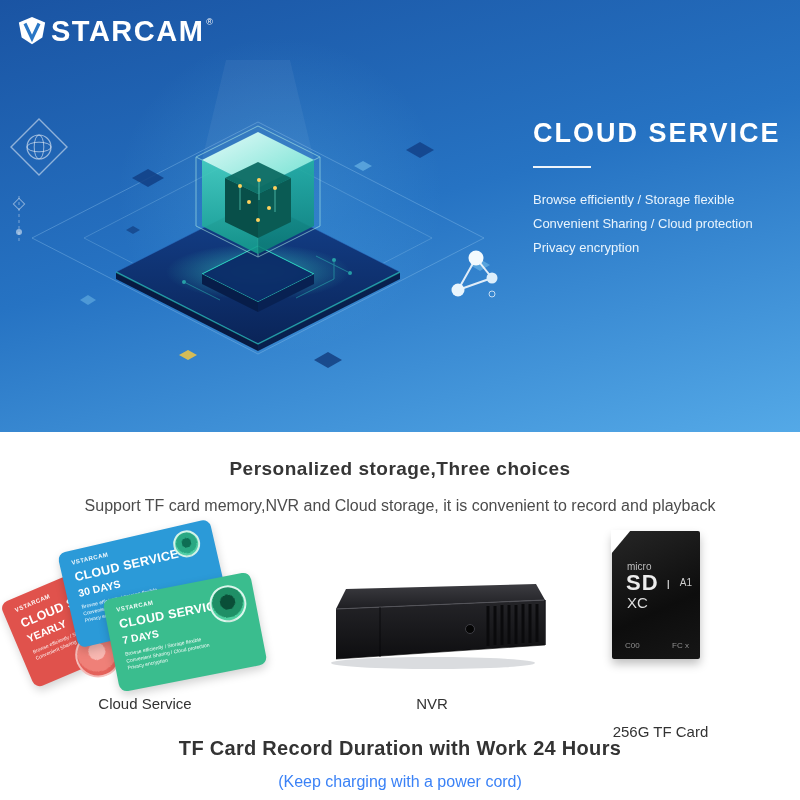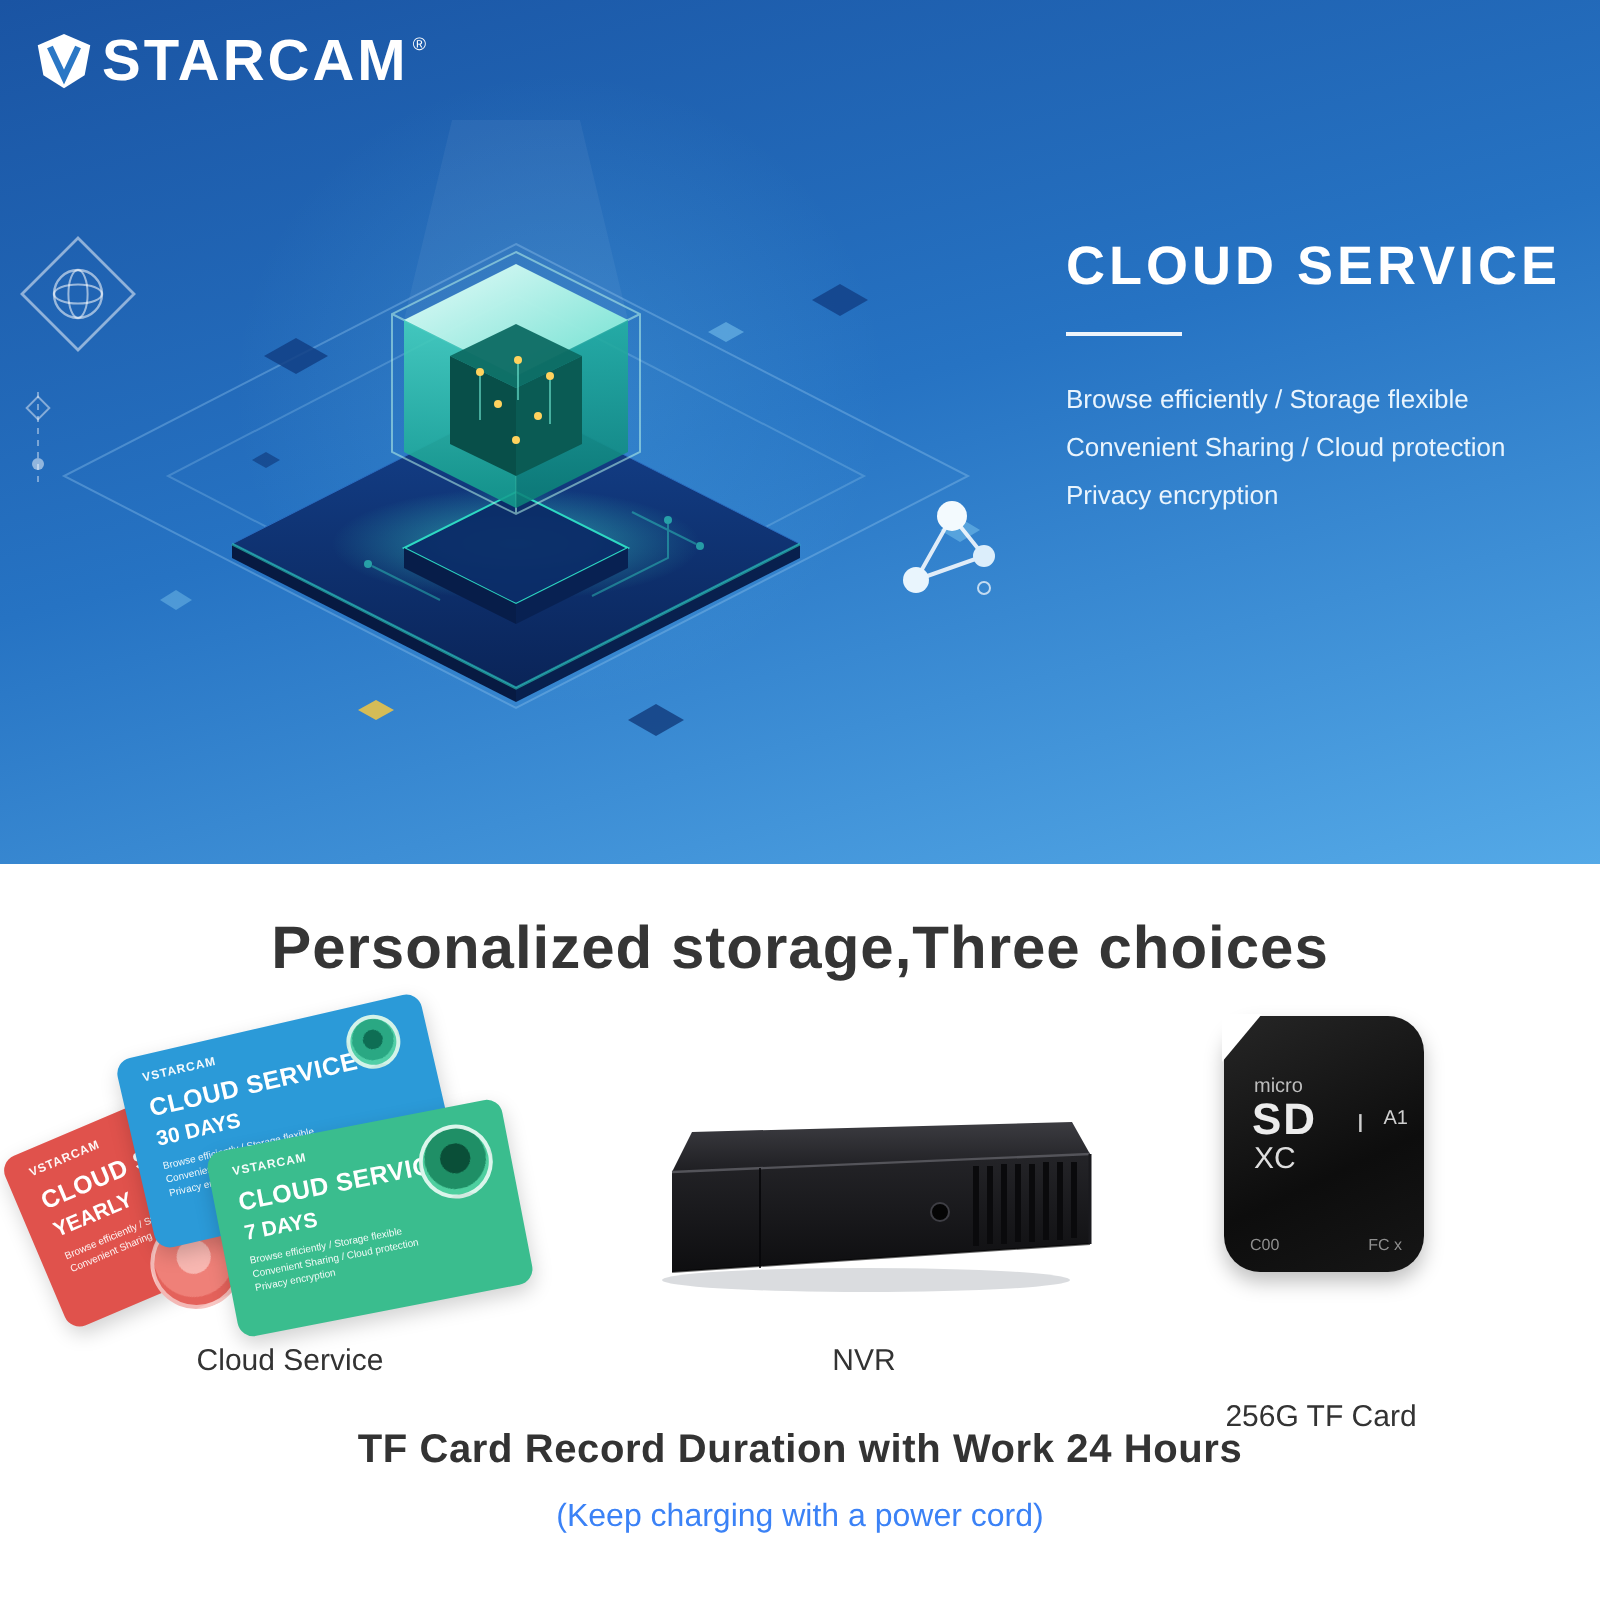--- a/index.html
+++ b/index.html
@@ -19,21 +19,21 @@
   .deco-globe { position: absolute; left: 8px; top: 116px; width: 62px; height: 62px; }
   .deco-route { position: absolute; left: 6px; top: 192px; width: 26px; height: 56px; }
   .deco-network { position: absolute; left: 446px; top: 246px; width: 58px; height: 56px; }
   .hero-text { position: absolute; left: 533px; top: 118px; width: 250px; }
   .cloud-title { color: #fff; font-size: 27px; font-weight: bold; letter-spacing: 2px; }
   .title-underline { width: 58px; height: 2px; background: rgba(255,255,255,0.92); margin: 17px 0 20px; }
   .feature { color: #e9f4fd; font-size: 13px; line-height: 24px; }
 
   
   .storage { text-align: center; }
-  .storage-heading { font-size: 30px; color: #353535; font-weight: bold; margin-top: 26px; letter-spacing: 0.5px; }
+  .storage-heading { font-size: 19px; color: #353535; font-weight: bold; margin-top: 26px; letter-spacing: 0.5px; }
   .storage-sub { font-size: 16px; color: #4c4c4c; margin-top: 17px; }
   .products { position: relative; height: 160px; margin-top: 16px; }
 
   
   .cards-wrap { position: absolute; left: 10px; top: 0; width: 280px; height: 160px; }
   .card { position: absolute; border-radius: 8px; color: #fff; text-align: left; padding: 9px 12px;
           box-shadow: 0 4px 10px rgba(0,0,0,0.18); }
   .card-brand { font-size: 6px; font-weight: bold; letter-spacing: 0.5px; opacity: 0.95; }
   .card-title { font-size: 12.5px; font-weight: bold; margin-top: 5px; letter-spacing: 0.3px; }
   .card-period { font-size: 10.5px; font-weight: bold; margin-top: 3px; }
@@ -49,23 +49,23 @@
                background: radial-gradient(circle at 50% 45%, #0e6e54 0 28%, #2aa883 29% 60%, #52cfa7 61%);
                border: 2px solid rgba(255,255,255,0.75); }
   .lens-green { position: absolute; right: 9px; top: 9px; width: 37px; height: 37px; border-radius: 50%;
                background: radial-gradient(circle at 50% 45%, #0a4f38 0 30%, #1f8f66 31% 62%, #4ecf9f 63%);
                border: 2px solid rgba(255,255,255,0.8); }
 
   
   .nvr { position: absolute; left: 318px; top: 42px; width: 230px; height: 100px; }
 
   
-  .tf { position: absolute; left: 612px; top: 0; width: 100px; height: 128px;
+  .tf { position: absolute; left: 612px; top: 0; width: 88px; height: 128px;
         background: linear-gradient(155deg, #262626 0%, #0d0d0d 60%, #161616 100%);
-        border-radius: 18px; box-shadow: 0 5px 10px rgba(0,0,0,0.25); }
+        border-radius: 2px; box-shadow: 0 5px 10px rgba(0,0,0,0.25); }
   .tf-notch { position: absolute; top: -1px; left: -1px; width: 20px; height: 24px; background: #fff;
         clip-path: polygon(0 0, 100% 0, 0 100%); }
   .tf span { position: absolute; }
   .tf-micro { top: 30px; left: 15px; font-size: 10px; color: #bdbdbd; }
   .tf-sd    { top: 39px; left: 14px; font-size: 22px; font-weight: bold; letter-spacing: 1px; color: #ececec; }
   .tf-xc    { top: 63px; left: 15px; font-size: 15px; font-weight: normal; color: #dedede; }
   .tf-uhs   { top: 46px; right: 30px; font-size: 13px; color: #cfcfcf; }
   .tf-a1    { top: 46px; right: 8px;  font-size: 10px; color: #cfcfcf; }
   .tf-bl    { bottom: 9px; left: 13px; font-size: 8px; color: #8f8f8f; }
   .tf-br    { bottom: 9px; right: 11px; font-size: 8px; color: #8f8f8f; }
@@ -205,20 +205,21 @@
     <div class="cloud-title">CLOUD SERVICE</div>
     <div class="title-underline"></div>
     <p class="feature">Browse efficiently / Storage flexible</p>
     <p class="feature">Convenient Sharing / Cloud protection</p>
     <p class="feature">Privacy encryption</p>
   </div>
 </div>
 
 <div class="storage">
   <h2 class="storage-heading">Personalized storage,Three choices</h2>
+  <p class="storage-sub">Support TF card memory,NVR and Cloud storage, it is convenient to record and playback</p>
 
   <div class="products">
 
     <div class="cards-wrap">
       <div class="card card-red">
         <div class="card-brand">VSTARCAM</div>
         <div class="card-title">CLOUD SERVICE</div>
         <div class="card-period">YEARLY</div>
         <div class="card-lines">
           <p>Browse efficiently / Storage flexible</p>

